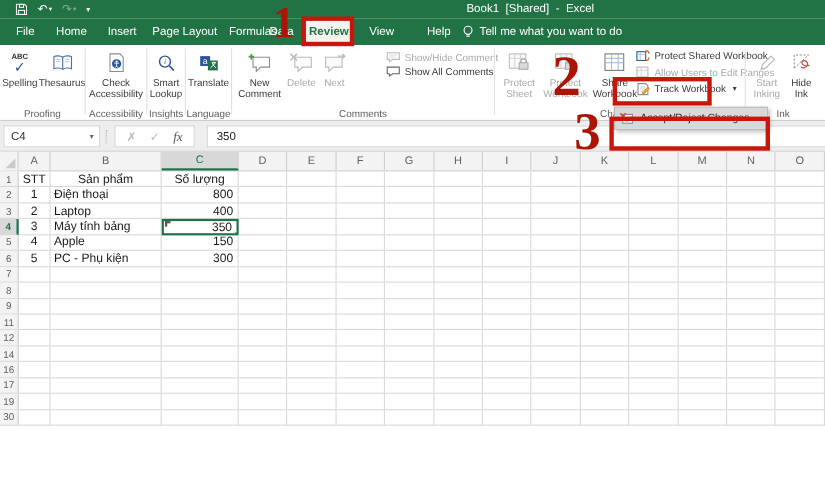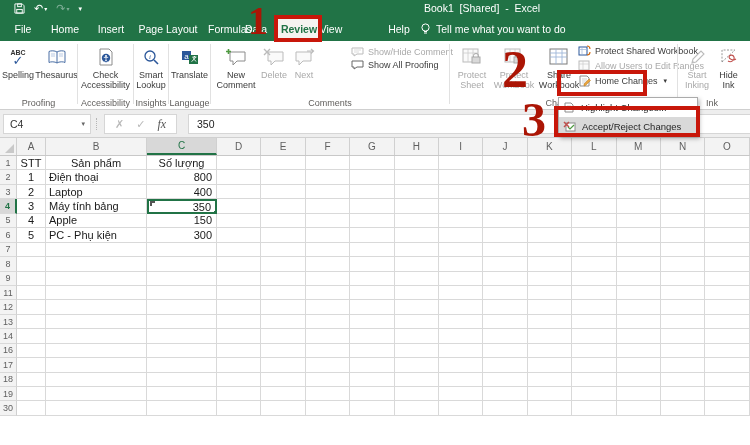--- a/index.html
+++ b/index.html
@@ -114,21 +114,21 @@
 </div>
 
 <div id="tabrow" class="abs">
   <div class="tab" style="left:6px;width:34px">File</div>
   <div class="tab" style="left:44px;width:42px">Home</div>
   <div class="tab" style="left:90px;width:42px">Insert</div>
   <div class="tab" style="left:136px;width:64px">Page Layout</div>
   <div class="tab" style="left:204px;width:52px">Formulas</div>
   <div class="tab" style="left:236px;width:40px">Data</div>
   <div class="tab active" style="left:278px;width:42px">Review</div>
-  <div class="tab" style="left:310px;width:42px">View</div>
+  <div class="tab" style="left:326px;width:42px">View</div>
   <div class="tab" style="left:378px;width:42px">Help</div>
   <div id="tellme">
     <span>
       <svg width="11" height="13" viewBox="0 0 11 13">
           <circle cx="5.5" cy="4.5" r="3.6" fill="none" stroke="#fff"></circle>
           <path d="M4 8.5h3M4 10h3" stroke="#fff"></path>
         </svg>
     </span>
     <span>Tell me what you want to do</span>
   </div>
@@ -254,21 +254,21 @@
             </svg>
         </span>
         <span>Show/Hide Comment</span>
       </div>
       <div class="smallbtn">
         <span>
           <svg width="13" height="10" viewBox="0 0 13 10">
               <path d="M1 1h11v6H6L3 9V7H1z" fill="none" stroke="#666"></path>
             </svg>
         </span>
-        <span>Show All Proofing</span>
+        <span>Show All Comments</span>
       </div>
     </div>
     <div class="rgroup-label">Comments</div>
   </div>
   <div class="gsep" style="left:449px"></div>
 
   <div class="rgroup" style="left:450px;width:227px">
     <div class="bigrow" style="justify-content:flex-start;padding-left:2px">
       <div class="bigbtn dis" style="width:40px">
         <span class="bicon">
@@ -324,21 +324,21 @@
         <span>Allow Users to Edit Ranges</span>
       </div>
       <div class="smallbtn">
         <span>
           <svg width="13" height="12" viewBox="0 0 13 12">
               <path d="M2 1h7l2 2v8H2z" fill="#fff" stroke="#8c8c8c"></path>
               <path d="M4 4h5M4 6h5M4 8h3" stroke="#bbb" stroke-width=".7"></path>
               <path d="M6 9l5-5 1.5 1.5-5 5L6 11z" fill="#e8a33d" stroke="#b97a1e" stroke-width=".5"></path>
             </svg>
         </span>
-        <span>Home Changes</span>
+        <span>Track Workbook</span>
         <span class="drop-caret">▾</span>
       </div>
     </div>
     <div class="rgroup-label">Changes</div>
   </div>
   <div class="gsep" style="left:677px"></div>
 
   <div class="rgroup" style="left:678px;width:68px">
     <div class="bigrow">
       <div class="bigbtn dis" style="width:33px">
@@ -358,29 +358,20 @@
             </svg>
         </span>
         <span>Hide Ink</span>
       </div>
     </div>
     <div class="rgroup-label">Ink</div>
   </div>
 </div>
 
 <div id="tc-menu" class="abs">
-  <div class="menu-item">
-    <span>
-      <svg width="12" height="11" viewBox="0 0 12 11">
-          <path d="M2 1h6l2 2v7H2z" fill="#fff" stroke="#8c8c8c"></path>
-          <path d="M4 4h4M4 6h4" stroke="#bbb" stroke-width=".7"></path>
-        </svg>
-    </span>
-    <span>Highlight Changes...</span>
-  </div>
   <div class="menu-item hl">
     <span>
       <svg width="13" height="11" viewBox="0 0 13 11">
           <rect x="3" y="2" width="9" height="8" fill="#fff" stroke="#8c8c8c"></rect>
           <path d="M5 6l2 2 4-4" fill="none" stroke="#4e9a40" stroke-width="1.2"></path>
           <path d="M1 1l5 5M6 1L1 6" stroke="#c0504d" stroke-width="1.5"></path>
         </svg>
     </span>
     <span>Accept/Reject Changes</span>
   </div>
@@ -613,38 +604,20 @@
       <div class="cell ac" style="width: 44.4px;"></div>
       <div class="cell ac" style="width: 44.4px;"></div>
       <div class="cell ac" style="width: 44.4px;"></div>
       <div class="cell ac" style="width: 44.4px;"></div>
       <div class="cell ac" style="width: 44.4px;"></div>
       <div class="cell ac" style="width: 44.4px;"></div>
       <div class="cell ac" style="width: 44.4px;"></div>
       <div class="cell ac" style="width: 44.4px;"></div>
     </div>
     <div class="grow">
-      <div class="rowh">13</div>
-      <div class="cell ac" style="width: 29px;"></div>
-      <div class="cell ac" style="width: 101px;"></div>
-      <div class="cell ac" style="width: 70px;"></div>
-      <div class="cell ac" style="width: 44.4px;"></div>
-      <div class="cell ac" style="width: 44.4px;"></div>
-      <div class="cell ac" style="width: 44.4px;"></div>
-      <div class="cell ac" style="width: 44.4px;"></div>
-      <div class="cell ac" style="width: 44.4px;"></div>
-      <div class="cell ac" style="width: 44.4px;"></div>
-      <div class="cell ac" style="width: 44.4px;"></div>
-      <div class="cell ac" style="width: 44.4px;"></div>
-      <div class="cell ac" style="width: 44.4px;"></div>
-      <div class="cell ac" style="width: 44.4px;"></div>
-      <div class="cell ac" style="width: 44.4px;"></div>
-      <div class="cell ac" style="width: 44.4px;"></div>
-    </div>
-    <div class="grow">
       <div class="rowh">14</div>
       <div class="cell ac" style="width: 29px;"></div>
       <div class="cell ac" style="width: 101px;"></div>
       <div class="cell ac" style="width: 70px;"></div>
       <div class="cell ac" style="width: 44.4px;"></div>
       <div class="cell ac" style="width: 44.4px;"></div>
       <div class="cell ac" style="width: 44.4px;"></div>
       <div class="cell ac" style="width: 44.4px;"></div>
       <div class="cell ac" style="width: 44.4px;"></div>
       <div class="cell ac" style="width: 44.4px;"></div>
@@ -668,38 +641,20 @@
       <div class="cell ac" style="width: 44.4px;"></div>
       <div class="cell ac" style="width: 44.4px;"></div>
       <div class="cell ac" style="width: 44.4px;"></div>
       <div class="cell ac" style="width: 44.4px;"></div>
       <div class="cell ac" style="width: 44.4px;"></div>
       <div class="cell ac" style="width: 44.4px;"></div>
       <div class="cell ac" style="width: 44.4px;"></div>
     </div>
     <div class="grow">
       <div class="rowh">17</div>
-      <div class="cell ac" style="width: 29px;"></div>
-      <div class="cell ac" style="width: 101px;"></div>
-      <div class="cell ac" style="width: 70px;"></div>
-      <div class="cell ac" style="width: 44.4px;"></div>
-      <div class="cell ac" style="width: 44.4px;"></div>
-      <div class="cell ac" style="width: 44.4px;"></div>
-      <div class="cell ac" style="width: 44.4px;"></div>
-      <div class="cell ac" style="width: 44.4px;"></div>
-      <div class="cell ac" style="width: 44.4px;"></div>
-      <div class="cell ac" style="width: 44.4px;"></div>
-      <div class="cell ac" style="width: 44.4px;"></div>
-      <div class="cell ac" style="width: 44.4px;"></div>
-      <div class="cell ac" style="width: 44.4px;"></div>
-      <div class="cell ac" style="width: 44.4px;"></div>
-      <div class="cell ac" style="width: 44.4px;"></div>
-    </div>
-    <div class="grow">
-      <div class="rowh">18</div>
       <div class="cell ac" style="width: 29px;"></div>
       <div class="cell ac" style="width: 101px;"></div>
       <div class="cell ac" style="width: 70px;"></div>
       <div class="cell ac" style="width: 44.4px;"></div>
       <div class="cell ac" style="width: 44.4px;"></div>
       <div class="cell ac" style="width: 44.4px;"></div>
       <div class="cell ac" style="width: 44.4px;"></div>
       <div class="cell ac" style="width: 44.4px;"></div>
       <div class="cell ac" style="width: 44.4px;"></div>
       <div class="cell ac" style="width: 44.4px;"></div>

